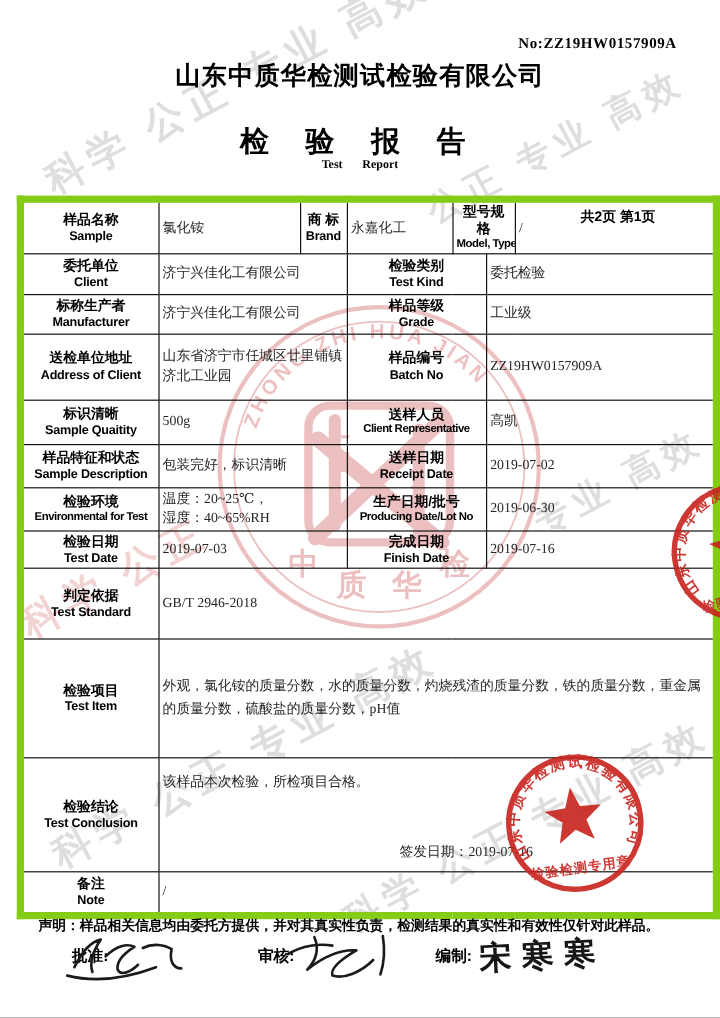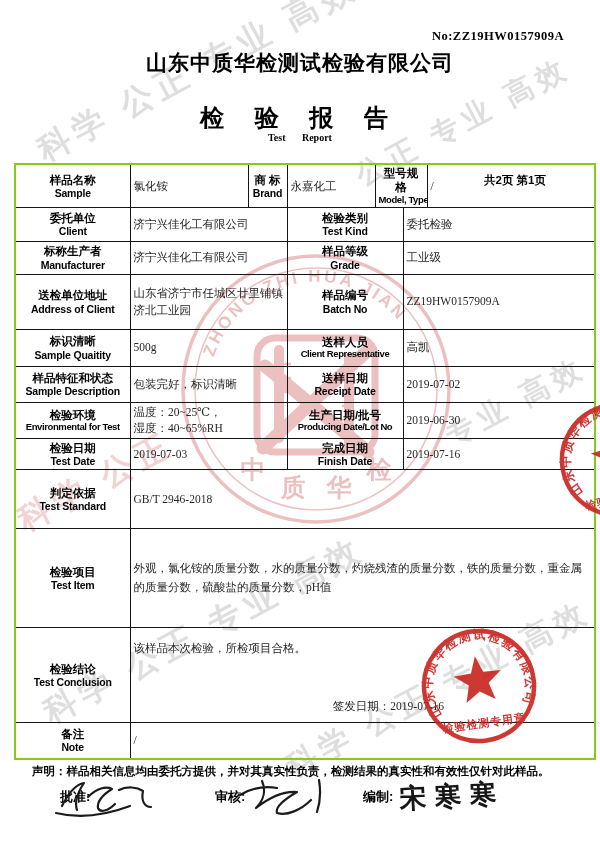--- a/index.html
+++ b/index.html
@@ -25,21 +25,21 @@
   .company-en{top:81px;text-align:center;font-weight:bold;font-size:13px;letter-spacing:.3px;word-spacing:4px;}
   .title-cn{top:102px;text-align:center;font-weight:bold;font-size:24px;letter-spacing:12px;}
   .title-en{top:132px;text-align:center;font-family:"Liberation Serif",serif;font-weight:bold;font-size:10px;word-spacing:14px;}
   .page-info{top:145px;text-align:right;padding-right:54px;font-weight:bold;font-size:11.5px;box-sizing:border-box;margin-top:28px;}
   
   table.report{
     position:absolute;left:14px;top:163px;width:580px;z-index:1;
     border-collapse:collapse;table-layout:fixed;background:transparent;
   }
   table.report th,table.report td{border:1px solid #141414;padding:1px 3px;overflow:hidden;}
-  table.report{border:2px solid #84cc16;}
+  table.report{border:6px solid #84cc16;}
   th.lbl{text-align:center;vertical-align:middle;background:transparent;font-weight:bold;}
   th.lbl .zh{font-size:11.5px;line-height:1.25;}
   th.lbl .en{font-size:10.5px;line-height:1.15;letter-spacing:-.2px;white-space:nowrap;}
   th.lbl .en.tight{font-size:9.5px;letter-spacing:-.4px;}
   td.val{
     font-family:"Liberation Serif","DejaVu Serif",serif;font-size:11.5px;color:#262626;
     text-align:left;vertical-align:middle;padding-left:6px;padding-right:5px;line-height:1.45;
   }
   td.val.item{line-height:1.65;}
   td.conclusion{position:relative;vertical-align:top;}

